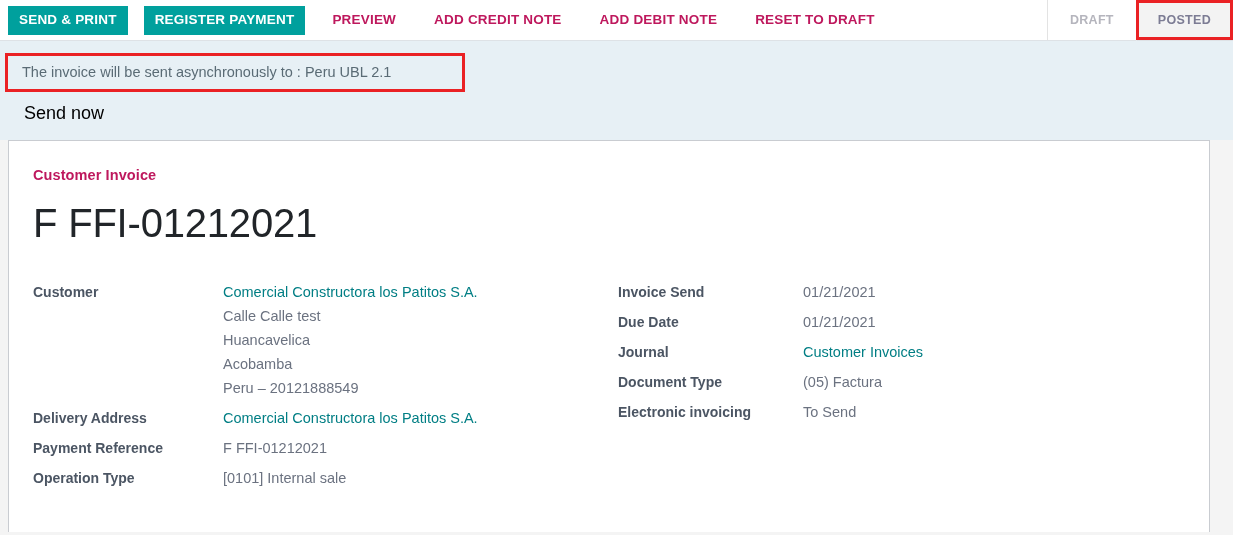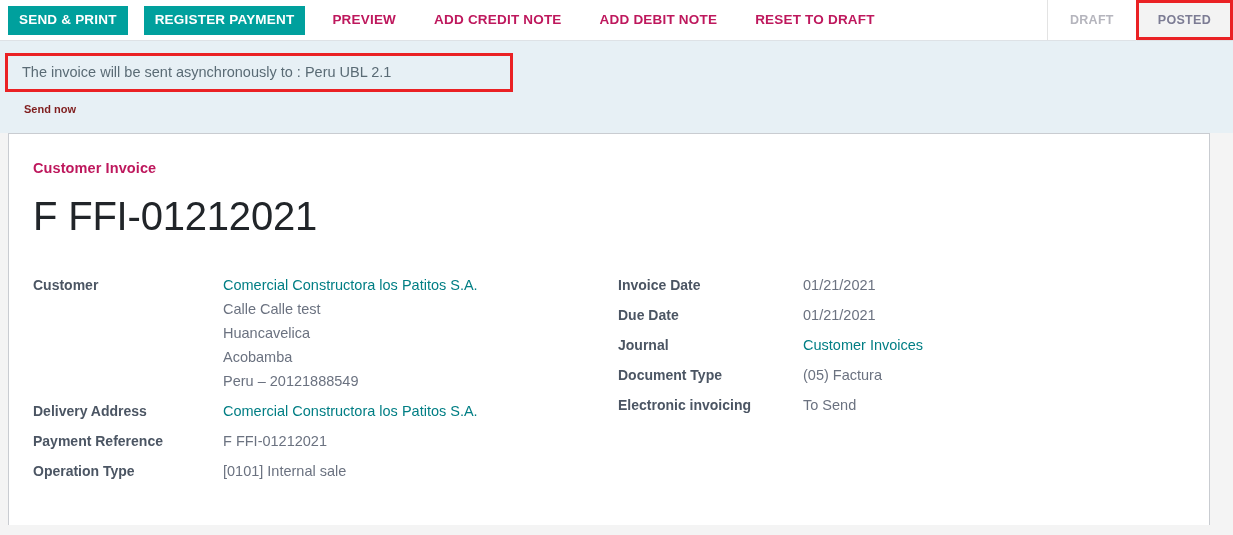--- a/index.html
+++ b/index.html
@@ -129,34 +129,34 @@
     box-sizing: border-box;
     min-height: 92px;
   }
   .alert-box {
     display: inline-block;
     border: 3px solid #ea2124;
     padding: 6px 10px 7px 14px;
     margin-left: 5px;
     background: transparent;
     box-sizing: border-box;
-    width: 508px;
+    width: 460px;
   }
   .alert-text {
     font-size: 14.5px;
     color: #5a6b75;
     line-height: 20px;
   }
   .alert-action {
     margin-top: 11px;
     margin-left: 24px;
     display: inline-block;
-    color: #7f1d1d;
-    font-size: 11px;
-    font-weight: bold;
+    color: #000000;
+    font-size: 18px;
+    font-weight: normal;
     cursor: pointer;
     text-decoration: none;
   }
 
   
   .sheet-wrap {
     background: #f4f4f4;
     padding: 0 23px 0 8px;
     box-sizing: border-box;
   }
@@ -277,21 +277,21 @@
           </div>
           <div class="field-row">
             <div class="field-label">Operation Type</div>
             <div>
               <span class="addr-line">[0101] Internal sale</span>
             </div>
           </div>
         </div>
       <div class="col col-right">
           <div class="field-row">
-            <div class="field-label">Invoice Date</div>
+            <div class="field-label">Invoice Send</div>
             <div>
               <span class="addr-line">01/21/2021</span>
             </div>
           </div>
           <div class="field-row">
             <div class="field-label">Due Date</div>
             <div>
               <span class="addr-line">01/21/2021</span>
             </div>
           </div>

